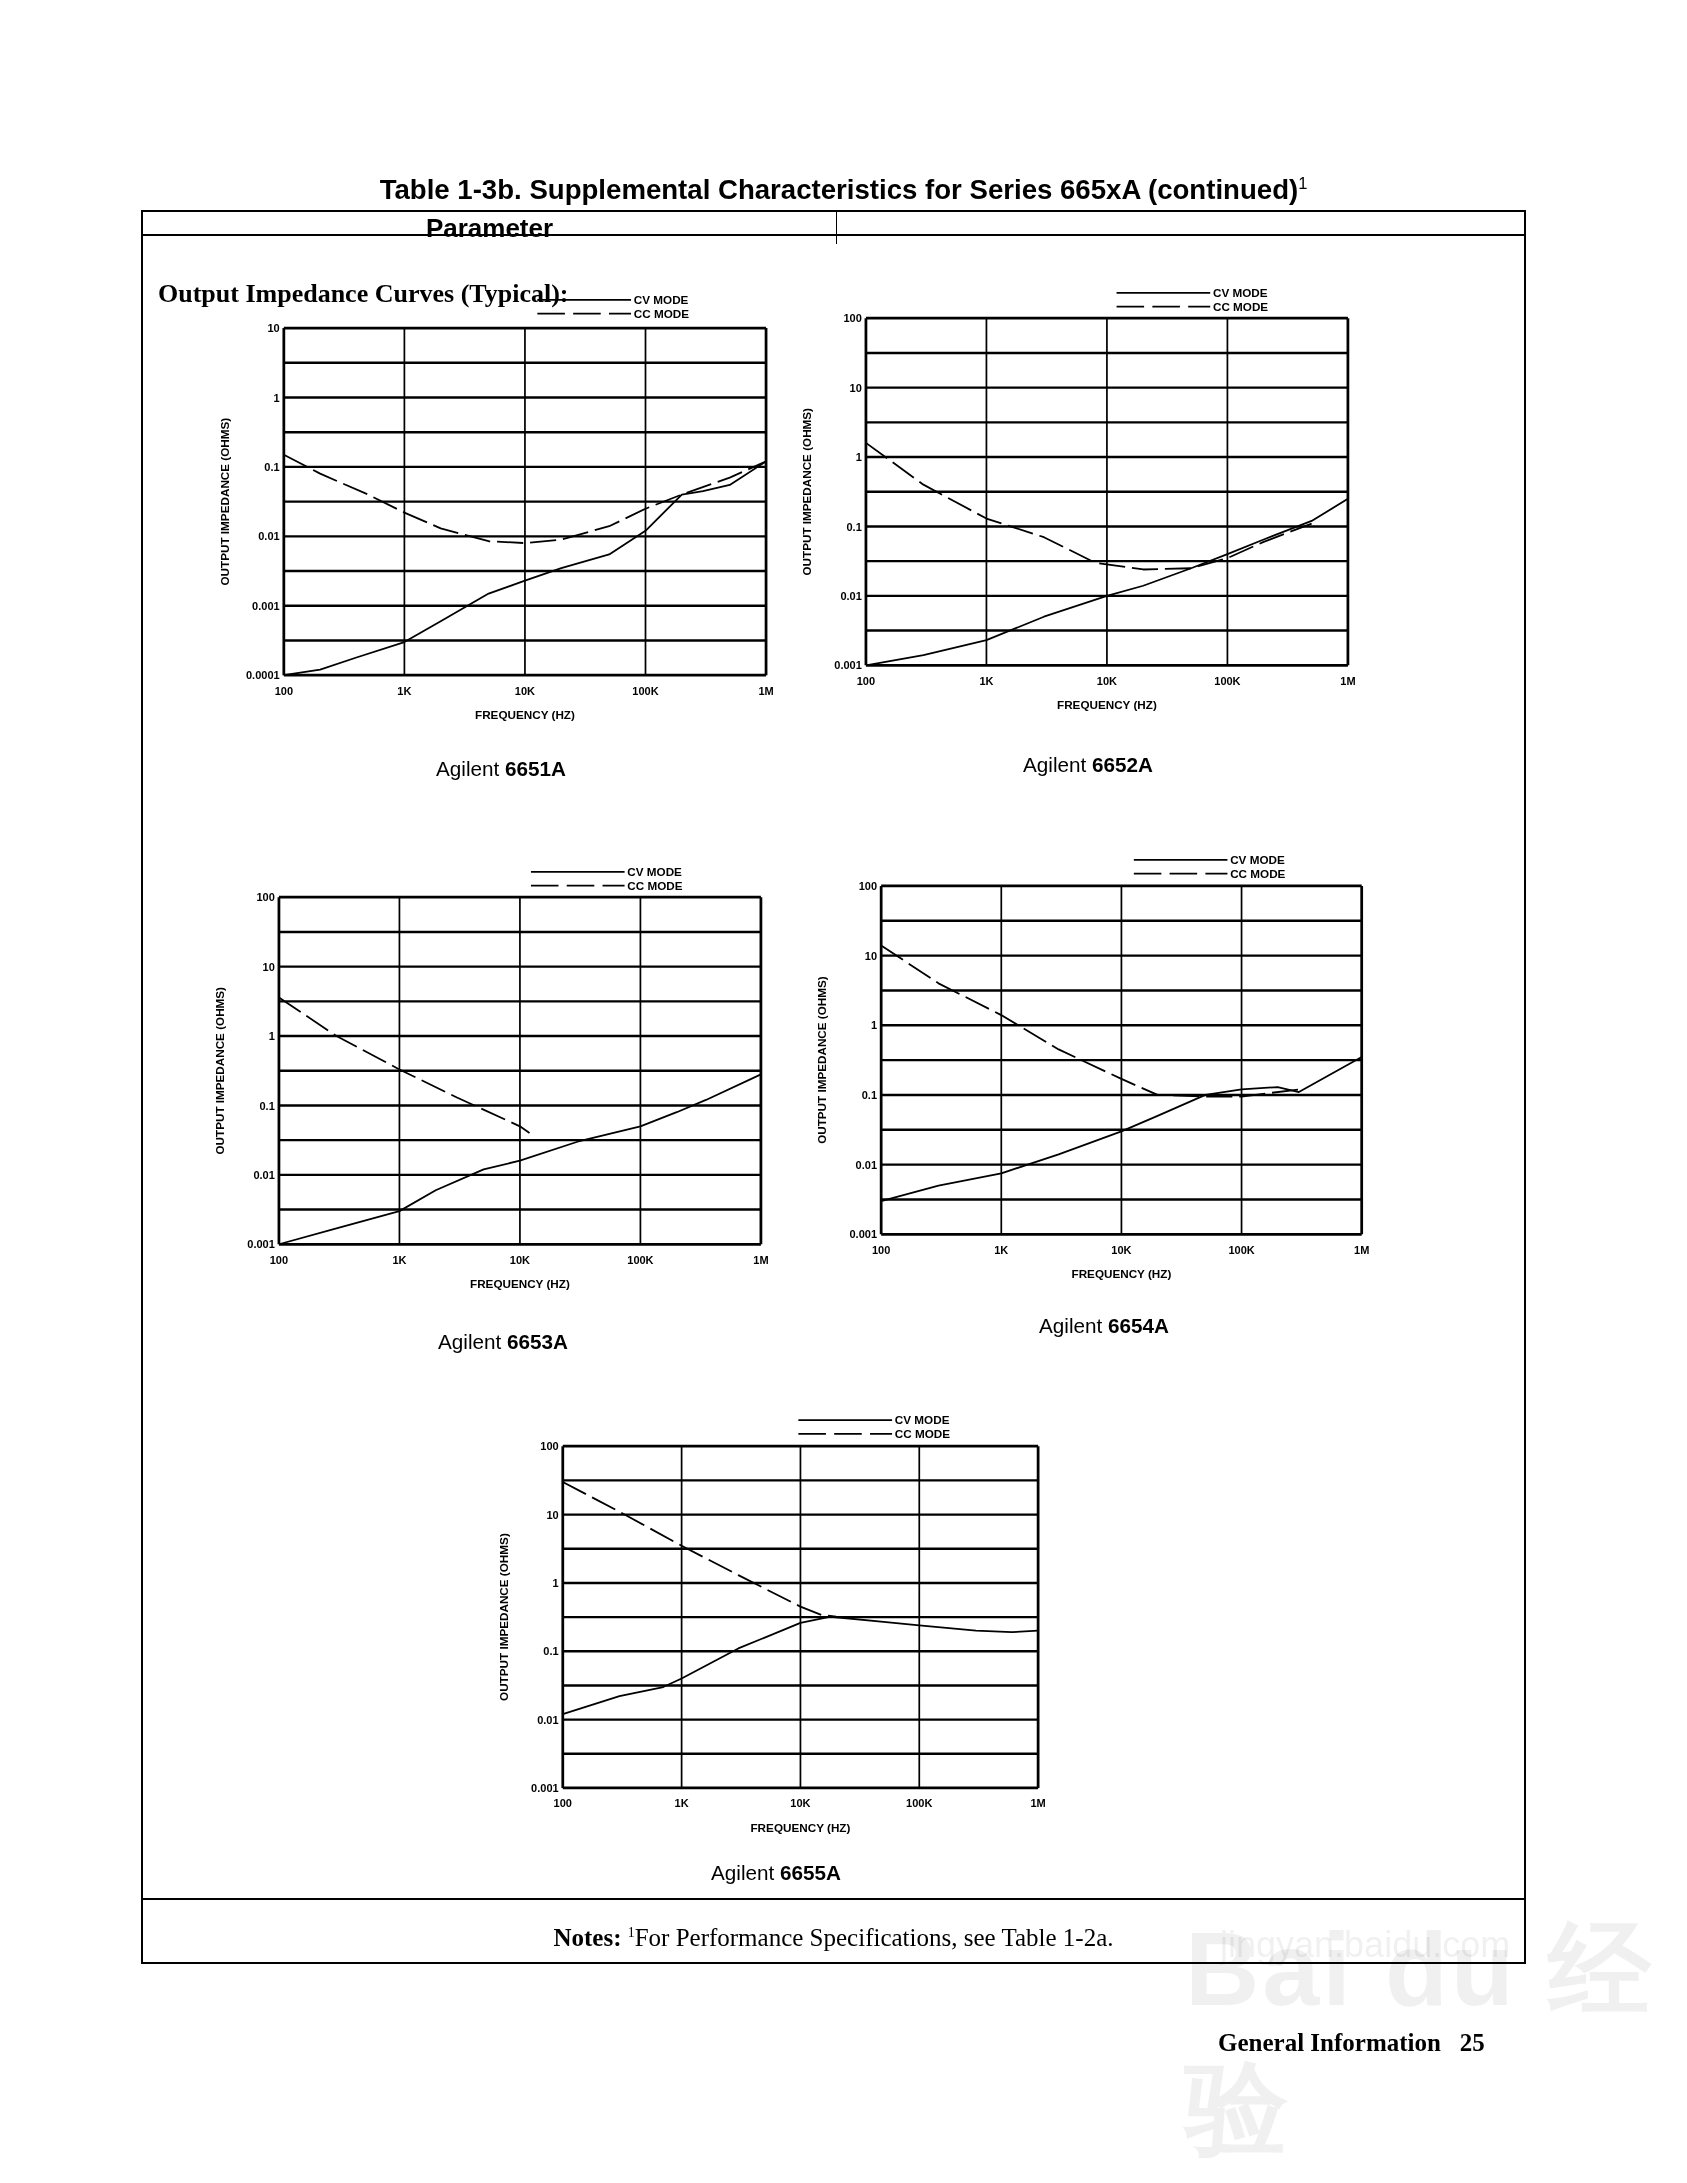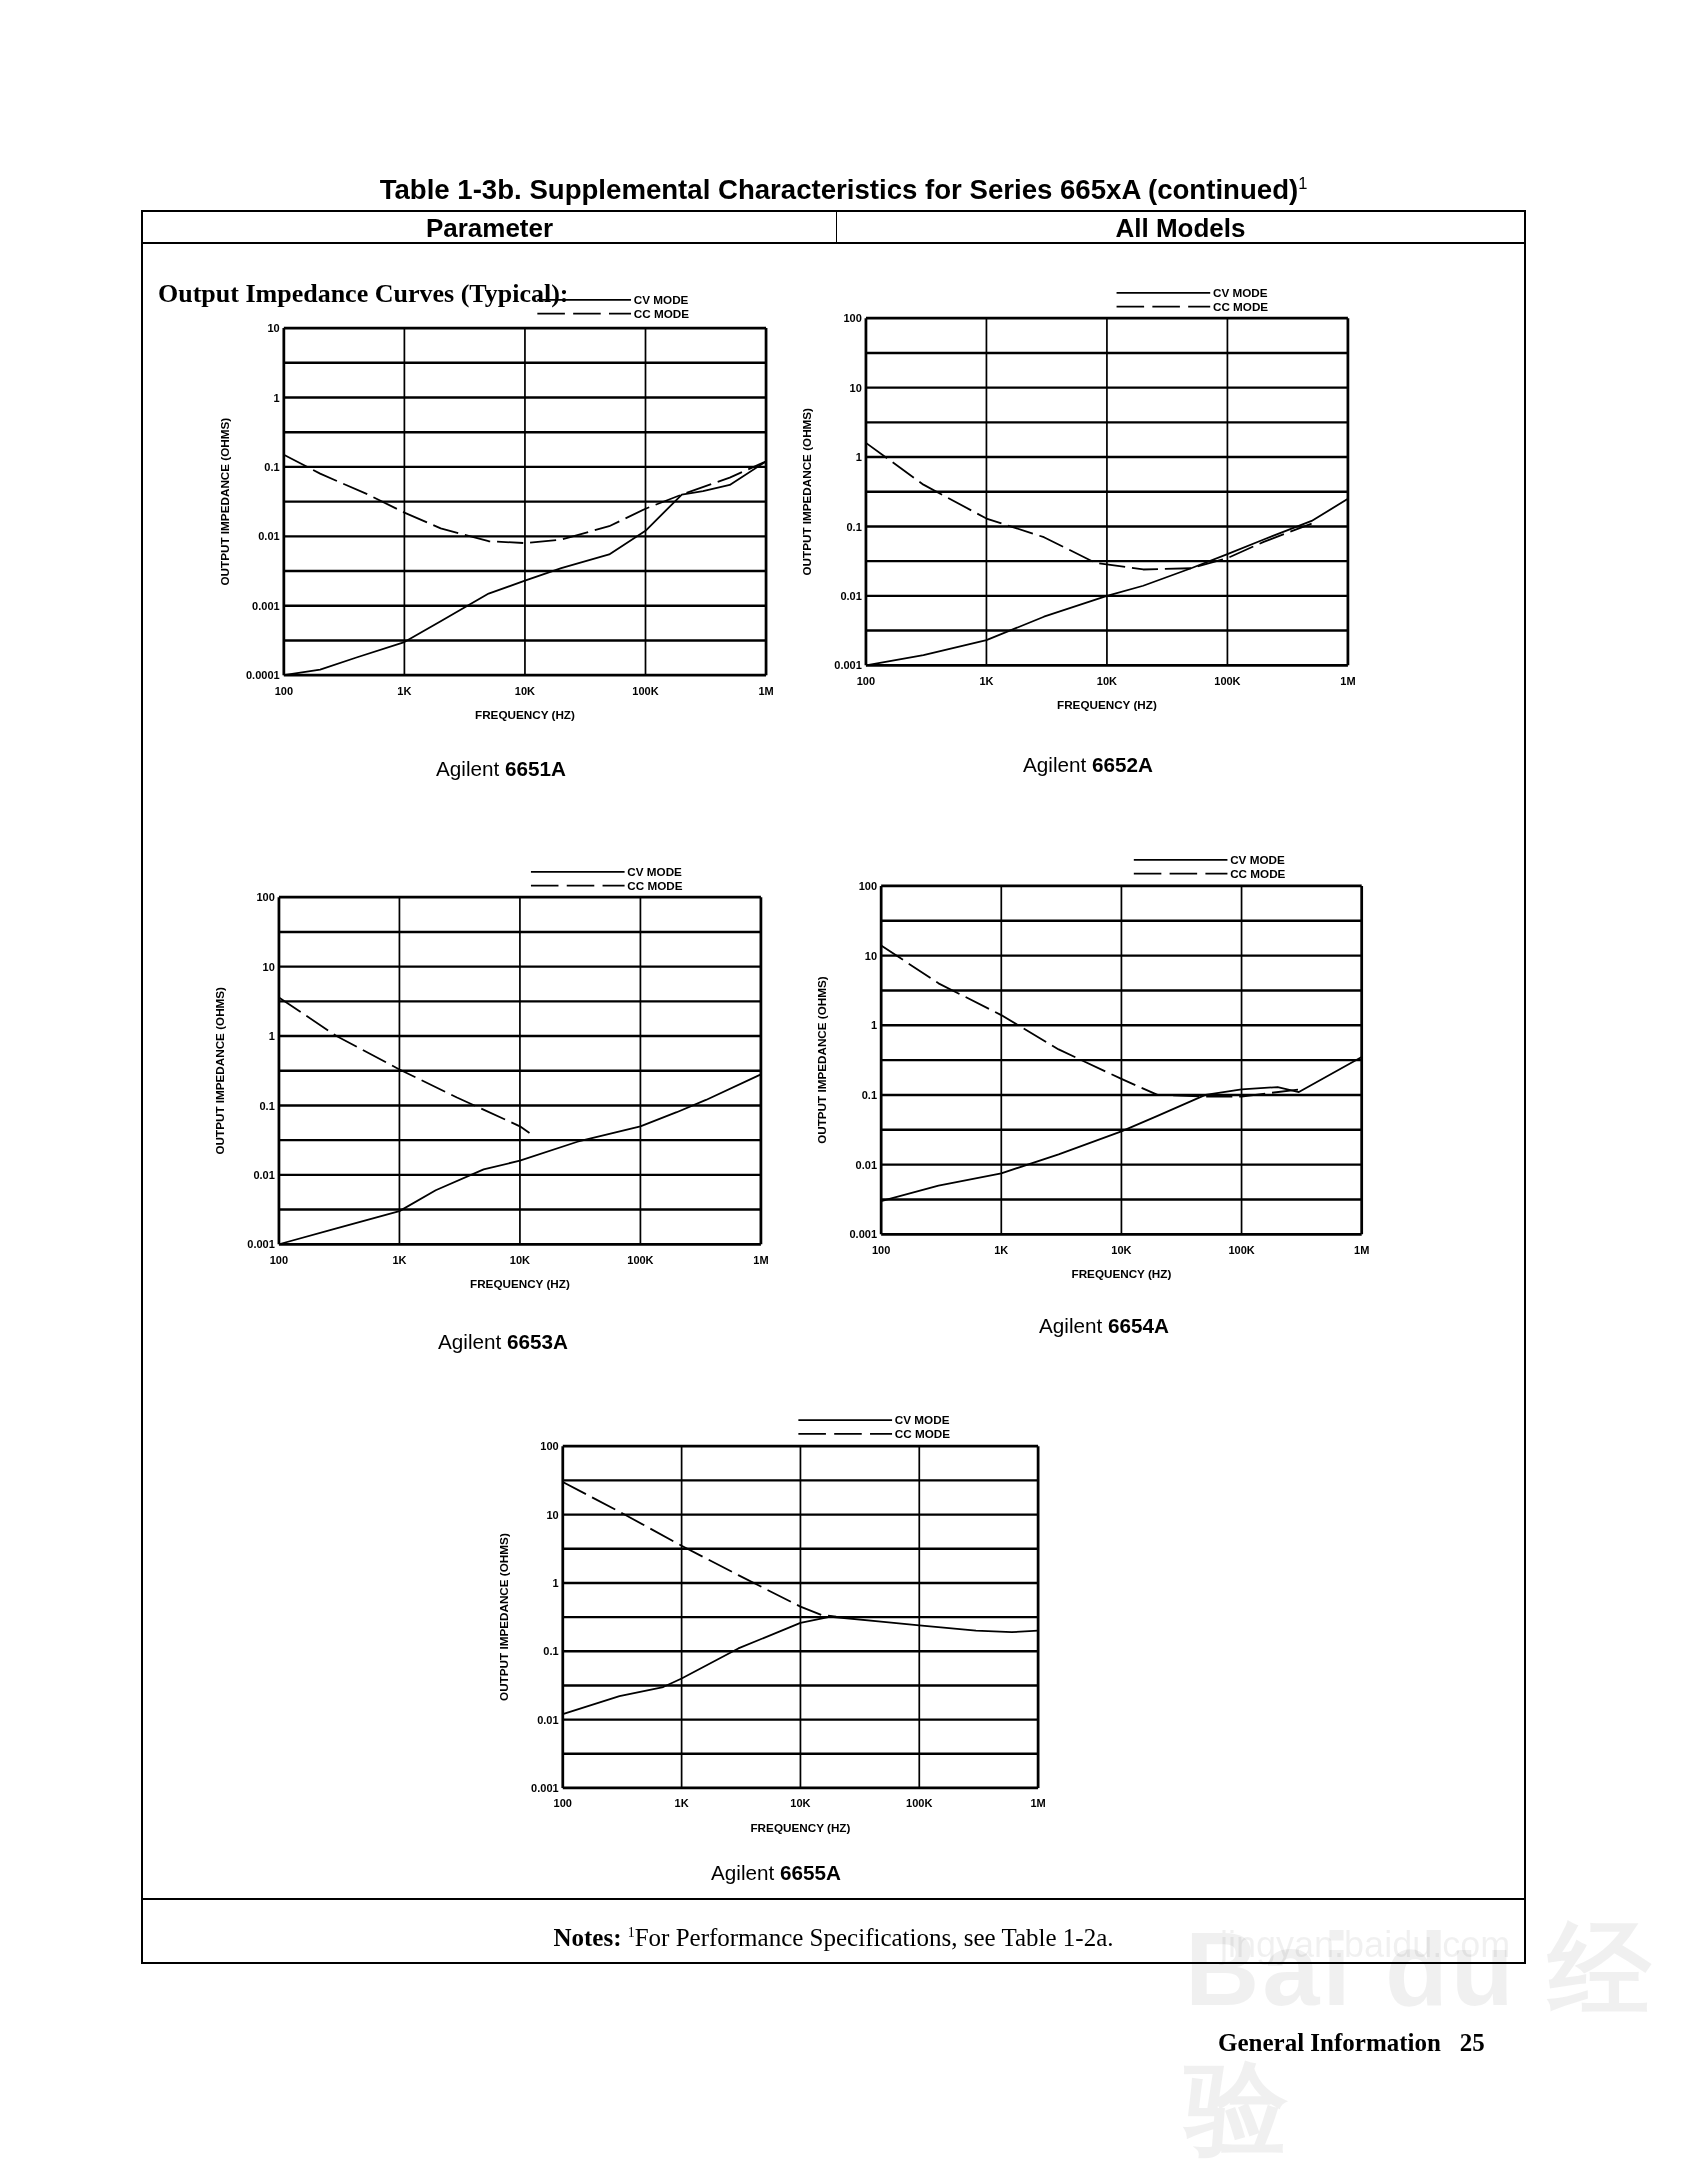--- a/index.html
+++ b/index.html
@@ -1,20 +1,20 @@
 <!DOCTYPE html>
 <html style="font-size:11px"><head>
 <meta charset="utf-8">
 <style>
   html,body{margin:0;padding:0;background:#fff;}
   body{width:1687px;height:2183px;position:relative;overflow:hidden;font-family:"Liberation Sans",sans-serif;color:#000;}
   .title{position:absolute;left:0;width:1687px;top:174px;text-align:center;font-size:27.6px;font-weight:bold;font-family:"Liberation Sans",sans-serif;}
   .title sup{font-size:16.5px;font-weight:normal;}
   .table{position:absolute;left:141px;top:210px;width:1385px;height:1754px;border:2.1px solid #000;box-sizing:border-box;}
-  .hdr{position:absolute;left:0;top:0;width:100%;height:32px;border-bottom:2.8px solid #000;box-sizing:border-box;}
+  .hdr{position:absolute;left:0;top:0;width:100%;height:24px;border-bottom:2.8px solid #000;box-sizing:border-box;}
   .hdr .c1{position:absolute;left:0;top:0;width:693px;height:32px;border-right:1.4px solid #000;text-align:center;font-size:26px;font-weight:bold;line-height:32px;}
   .hdr .c2{position:absolute;left:694px;top:0;right:0;height:32px;text-align:center;font-size:26px;font-weight:bold;line-height:32px;}
   .section-label{position:absolute;left:15px;top:39px;font-family:"Liberation Serif",serif;font-weight:bold;font-size:26px;margin-top:28px;}
   .notes-row{position:absolute;left:0;right:0;top:1686px;height:63px;border-top:2.8px solid #000;text-align:center;font-family:Liberation Serif, serif;font-size:25px;line-height:66px;}
   .notes-row b{font-weight:bold;}
   .notes-row sup{font-size:13.8px;}
   .chart{position:absolute;}
   .caption{position:absolute;font-size:20.7px;font-family:Liberation Sans, sans-serif;}
   .caption b{font-weight:bold;}
   .footer{position:absolute;left:1218px;top:2029px;font-family:"Liberation Serif",serif;font-weight:bold;font-size:25px;}
@@ -23,21 +23,20 @@
   svg text{font-family:"Liberation Sans",sans-serif;font-weight:bold;}
 </style>
 </head>
 <body>
 
 <div class="title"><span>Table 1-3b. Supplemental Characteristics for Series 665xA (continued)</span><sup>1</sup></div>
 
 <div class="table">
   <div class="hdr">
     <div class="c1">Parameter</div>
-    <div class="c2">All Models</div>
   </div>
   <div class="section-label">Output Impedance Curves (Typical):</div>
   <div class="notes-row">
     <b>Notes:</b>
     <sup>1</sup><span>For Performance Specifications, see Table 1-2a.</span>
   </div>
 </div>
 
 <div class="chart" style="left: 146px; top: 286px;"><svg width="689" height="465" viewBox="0 0 1000 675">
       <line x1="200" x2="900" y1="565" y2="565" stroke="#000" stroke-width="4"></line>

